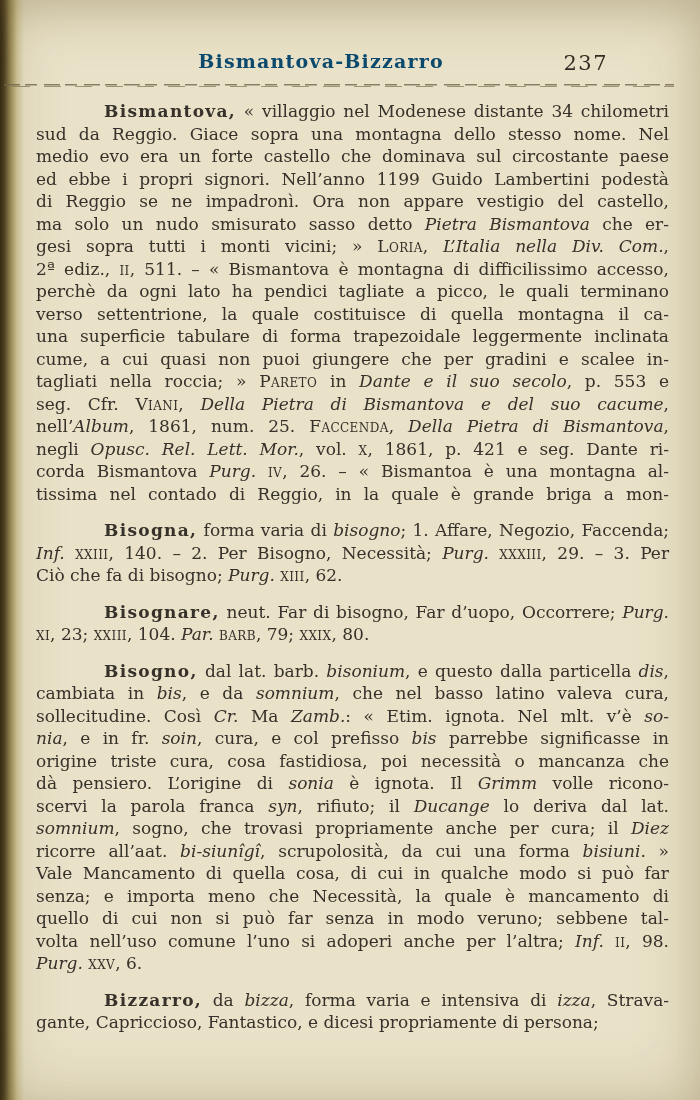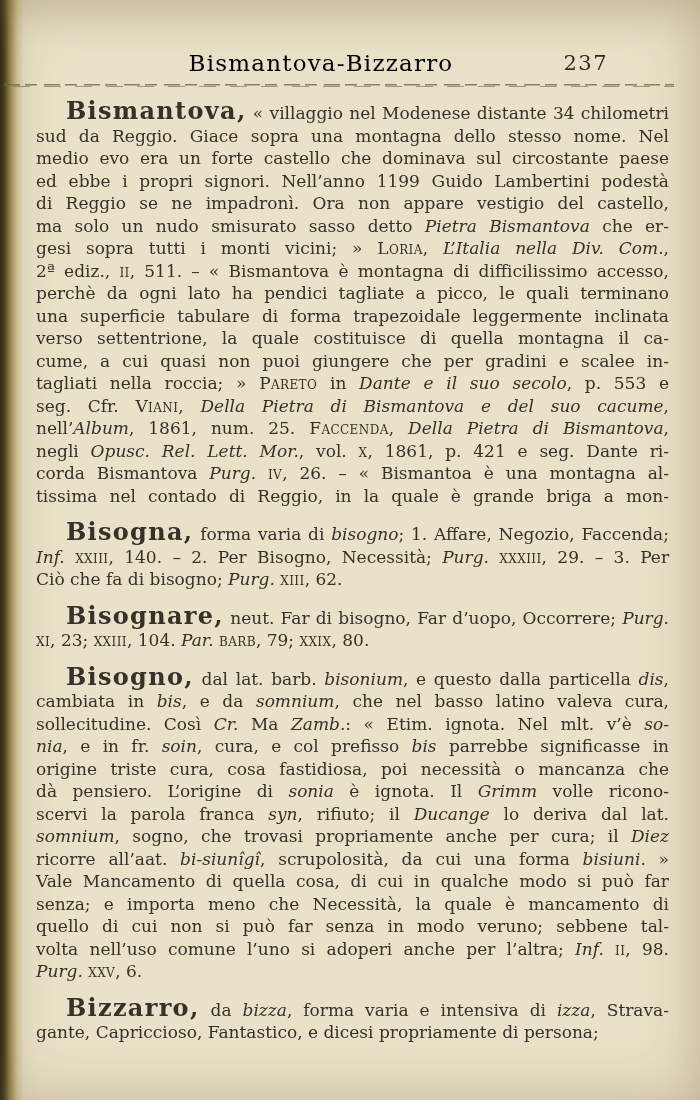--- a/index.html
+++ b/index.html
@@ -13,41 +13,41 @@
     position:absolute;left:0;top:0;bottom:0;width:24px;
     background:linear-gradient(90deg,#271f10 0px,#3c3015 3px,#5c5130 6px,
       #8d7d4e 9px,#b3a672 13px,#d5cb9e 17px,rgba(233,226,200,0) 24px);
   }
   .vignette{
     position:absolute;inset:0;pointer-events:none;
     box-shadow:inset 0 0 65px rgba(115,95,50,.28), inset 0 14px 34px rgba(120,100,55,.16);
   }
   .running-head{
     position:absolute;left:36px;top:50px;width:570px;text-align:center;
-    font-weight:normal;font-size:23px;letter-spacing:1.2px;color:#000000;
+    font-weight:bold;font-size:19px;letter-spacing:1.2px;color:#0c4a6e;
   }
   .page-number{
     position:absolute;top:51px;right:92px;font-size:21px;letter-spacing:1.5px;color:#332e25;
   }
   .rule{
     position:absolute;left:4px;top:84px;width:670px;height:3px;opacity:.8;
     background:
       repeating-linear-gradient(90deg,#6f684e 0 16px,transparent 16px 21px,#6f684e 21px 33px,transparent 33px 40px) top/100% 1.5px no-repeat,
       repeating-linear-gradient(90deg,transparent 0 9px,#8a8263 9px 26px,transparent 26px 31px) bottom/100% 1px no-repeat;
   }
   .bodytext{
     position:absolute;left:36px;top:100px;width:633px;
     font-size:17px;line-height:22.5px;
   }
   .para{margin-top:14px;}
   .para:first-child{margin-top:0;}
   .line{text-align:justify;text-align-last:justify;}
   .line.last{text-align-last:left;}
   .line.first{padding-left:30px;}
-  .lead{font-weight:bold;font-size:24px;letter-spacing:1.3px;}
+  .lead{font-weight:bold;font-size:17px;letter-spacing:1.3px;margin-left:38px;}
   .it{font-style:italic;}
   .sc{font-variant:small-caps;letter-spacing:.4px;margin-top:12px;}
 </style>
 </head>
 <body>
 
 <div class="scan">
   <div class="spine"></div>
   <div class="running-head">Bismantova-Bizzarro</div>
   <div class="page-number">237</div>
@@ -56,22 +56,22 @@
       <div class="para">
         <div class="line first"><span class="lead">Bismantova,</span><span> « villaggio nel Modenese distante 34 chilometri</span></div>
         <div class="line"><span>sud da Reggio. Giace sopra una montagna dello stesso nome. Nel</span></div>
         <div class="line"><span>medio evo era un forte castello che dominava sul circostante paese</span></div>
         <div class="line"><span>ed ebbe i propri signori. Nell’anno 1199 Guido Lambertini podestà</span></div>
         <div class="line"><span>di Reggio se ne impadronì. Ora non appare vestigio del castello,</span></div>
         <div class="line"><span>ma solo un nudo smisurato sasso detto </span><span class="it">Pietra Bismantova</span><span> che er-</span></div>
         <div class="line"><span>gesi sopra tutti i monti vicini; » </span><span class="sc">Loria</span><span>, </span><span class="it">L’Italia nella Div. Com.</span><span>,</span></div>
         <div class="line"><span>2ª ediz., </span><span class="sc">ii</span><span>, 511. – « Bismantova è montagna di difficilissimo accesso,</span></div>
         <div class="line"><span>perchè da ogni lato ha pendici tagliate a picco, le quali terminano</span></div>
+        <div class="line"><span>verso settentrione, la quale costituisce di quella montagna il ca-</span></div>
         <div class="line"><span>una superficie tabulare di forma trapezoidale leggermente inclinata</span></div>
-        <div class="line"><span>verso settentrione, la quale costituisce di quella montagna il ca-</span></div>
         <div class="line"><span>cume, a cui quasi non puoi giungere che per gradini e scalee in-</span></div>
         <div class="line"><span>tagliati nella roccia; » </span><span class="sc">Pareto</span><span> in </span><span class="it">Dante e il suo secolo</span><span>, p. 553 e</span></div>
         <div class="line"><span>seg. Cfr. </span><span class="sc">Viani</span><span>, </span><span class="it">Della Pietra di Bismantova e del suo cacume</span><span>,</span></div>
         <div class="line"><span>nell’</span><span class="it">Album</span><span>, 1861, num. 25. </span><span class="sc">Faccenda</span><span>, </span><span class="it">Della Pietra di Bismantova</span><span>,</span></div>
         <div class="line"><span>negli </span><span class="it">Opusc. Rel. Lett. Mor.</span><span>, vol. </span><span class="sc">x</span><span>, 1861, p. 421 e seg. Dante ri-</span></div>
         <div class="line"><span>corda Bismantova </span><span class="it">Purg.</span><span> </span><span class="sc">iv</span><span>, 26. – « Bismantoa è una montagna al-</span></div>
         <div class="line"><span>tissima nel contado di Reggio, in la quale è grande briga a mon-</span></div>
       </div>
       <div class="para">
         <div class="line first"><span class="lead">Bisogna,</span><span> forma varia di </span><span class="it">bisogno</span><span>; 1. Affare, Negozio, Faccenda;</span></div>

